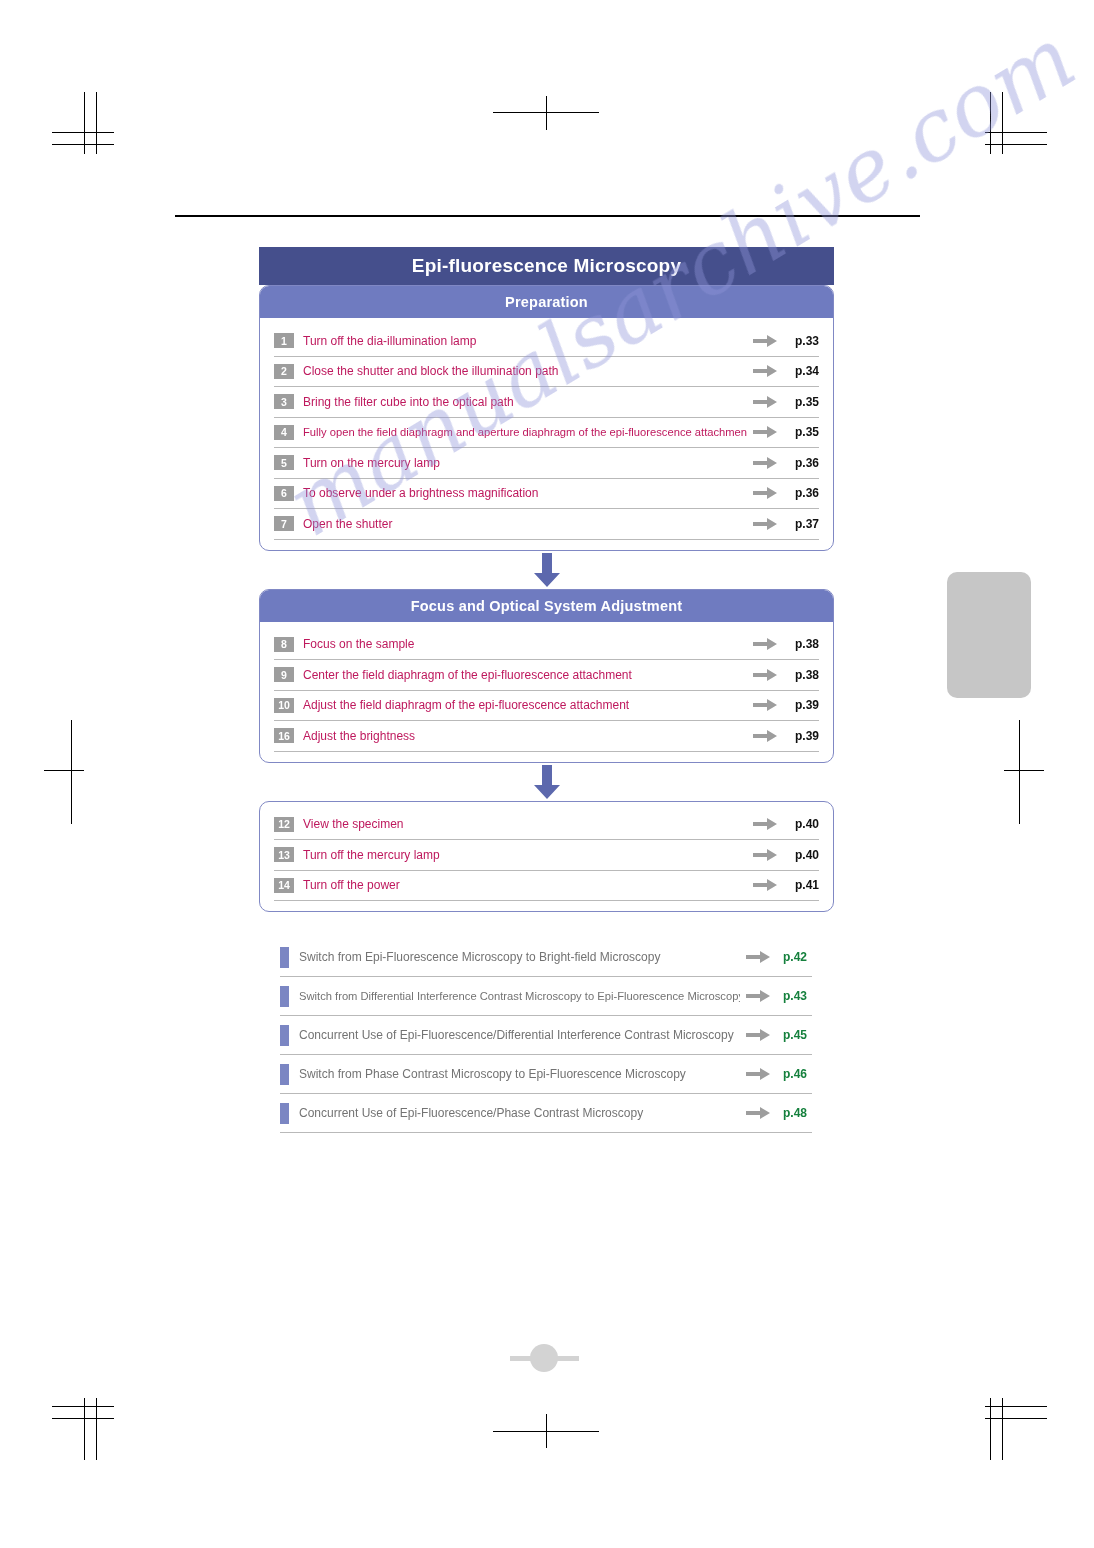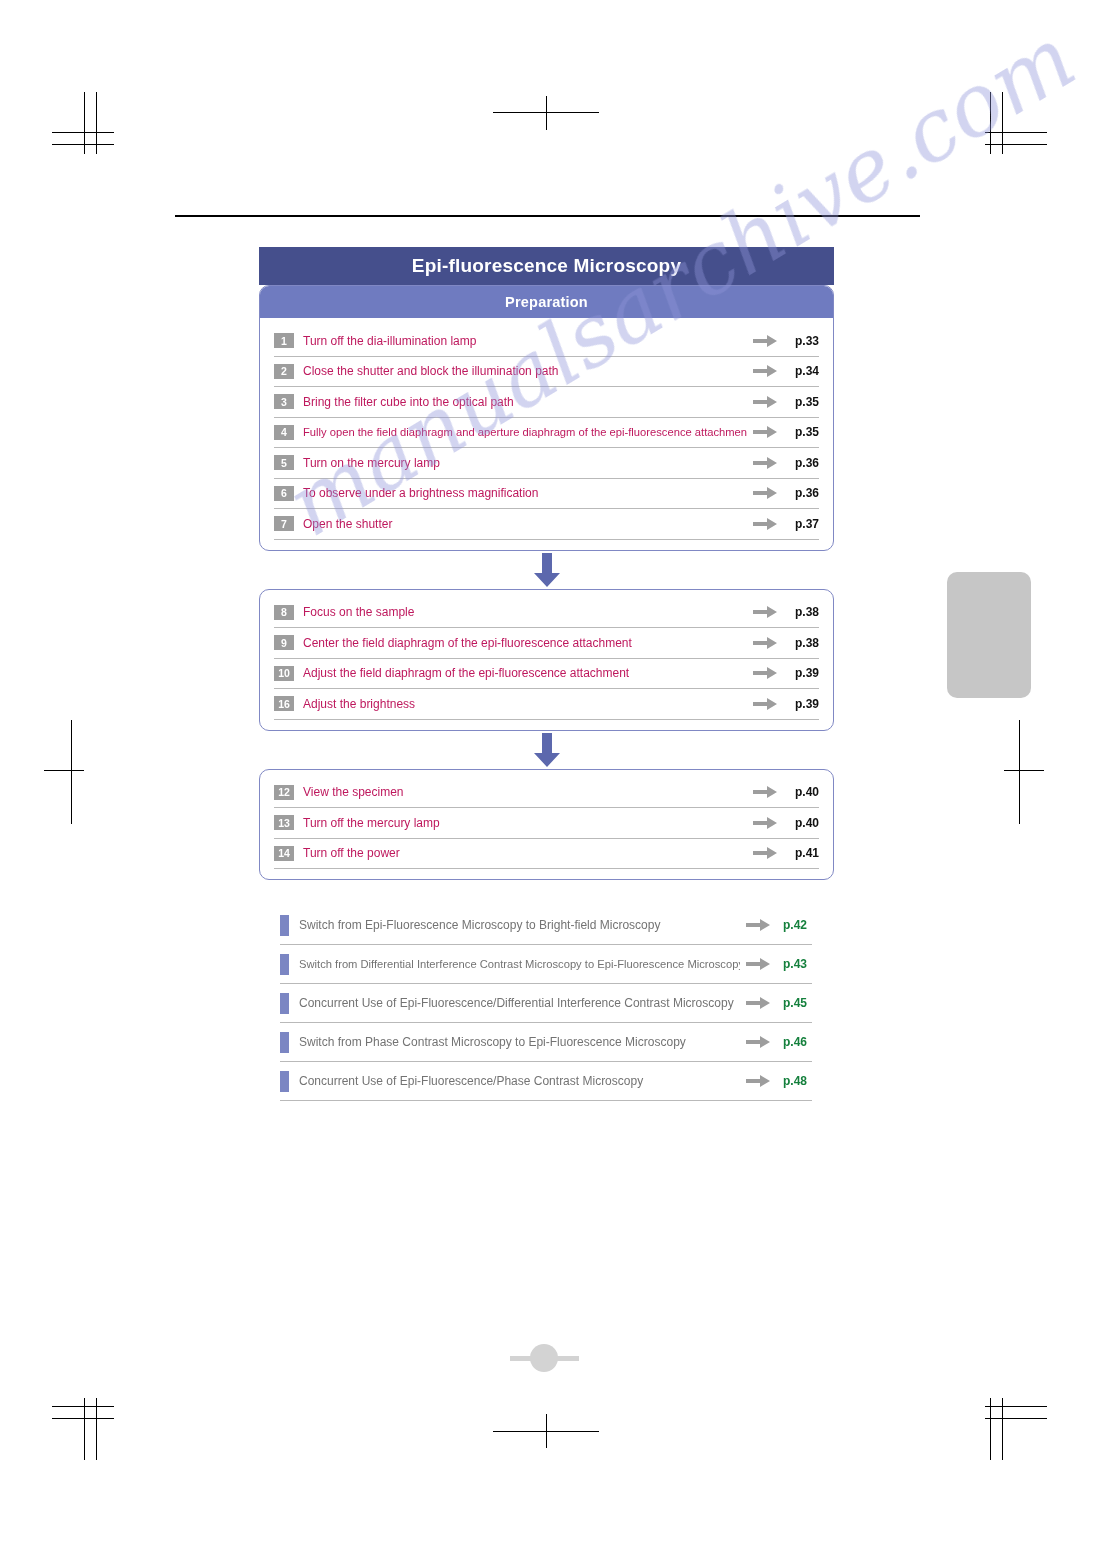--- a/index.html
+++ b/index.html
@@ -382,20 +382,23 @@
     </div>
   </div>
 
   <div class="connector">
     <svg width="26" height="34" viewBox="0 0 26 34">
       <path d="M8 0 H18 V20 H26 L13 34 L0 20 H8 Z" fill="#5c68ad"></path>
     </svg>
   </div>
 
   <div class="section-box">
+    <div class="section-head">
+      <span>Focus and Optical System Adjustment</span>
+    </div>
     <div class="section-body">
 
       <div class="step-row">
         <div class="step-num">8</div>
         <div class="step-label">Focus on the sample</div>
         <svg class="arrow-icon" viewBox="0 0 24 12">
             <path d="M0 4 H14 V0 L24 6 L14 12 V8 H0 Z" fill="#9d9d9d"></path>
           </svg>
         <div class="step-page">p.38</div>
       </div>

